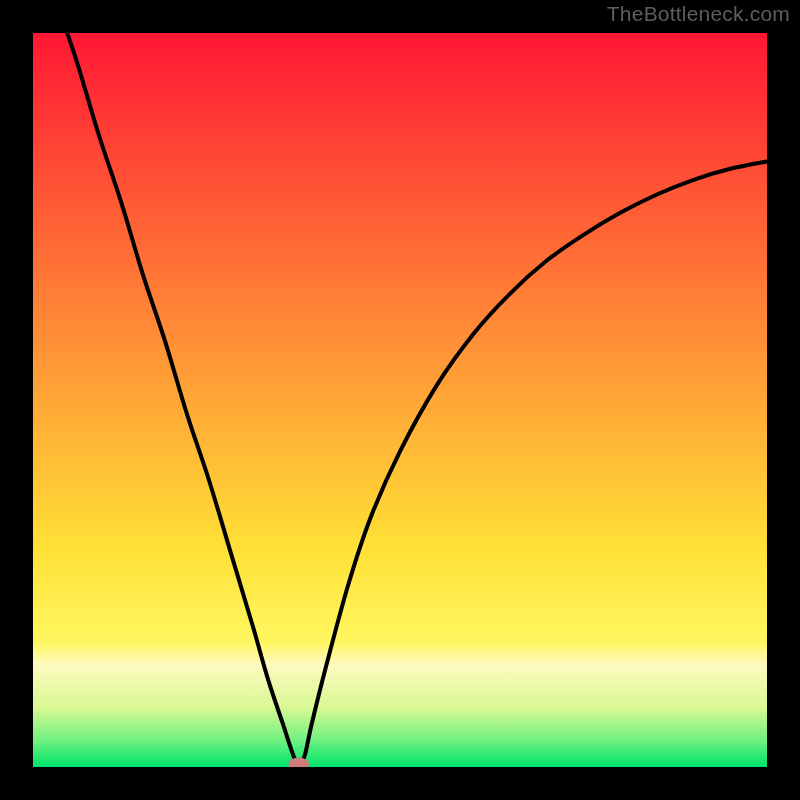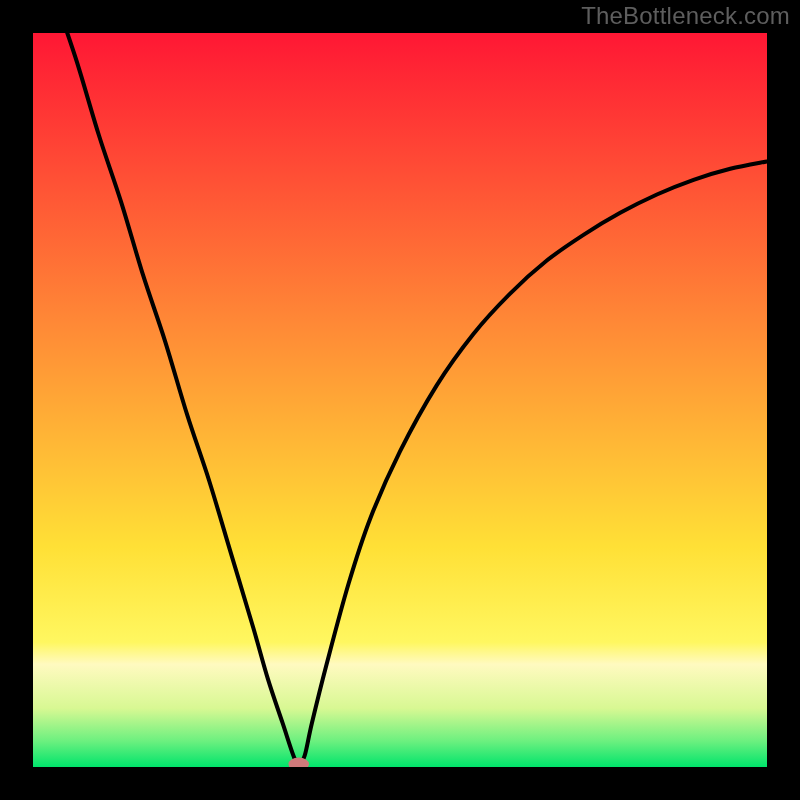--- a/index.html
+++ b/index.html
@@ -17,21 +17,21 @@
     top: 0;
     width: 800px;
     height: 800px;
     background: #000;
   }
   .watermark {
     position: absolute;
     top: 2px;
     right: 10px;
     color: #5e5e5e;
-    font-size: 24px;
+    font-size: 21px;
     font-weight: 400;
     letter-spacing: 0.2px;
   }
   .plot {
     position: absolute;
     left: 33px;
     top: 33px;
     width: 734px;
     height: 734px;
   }

